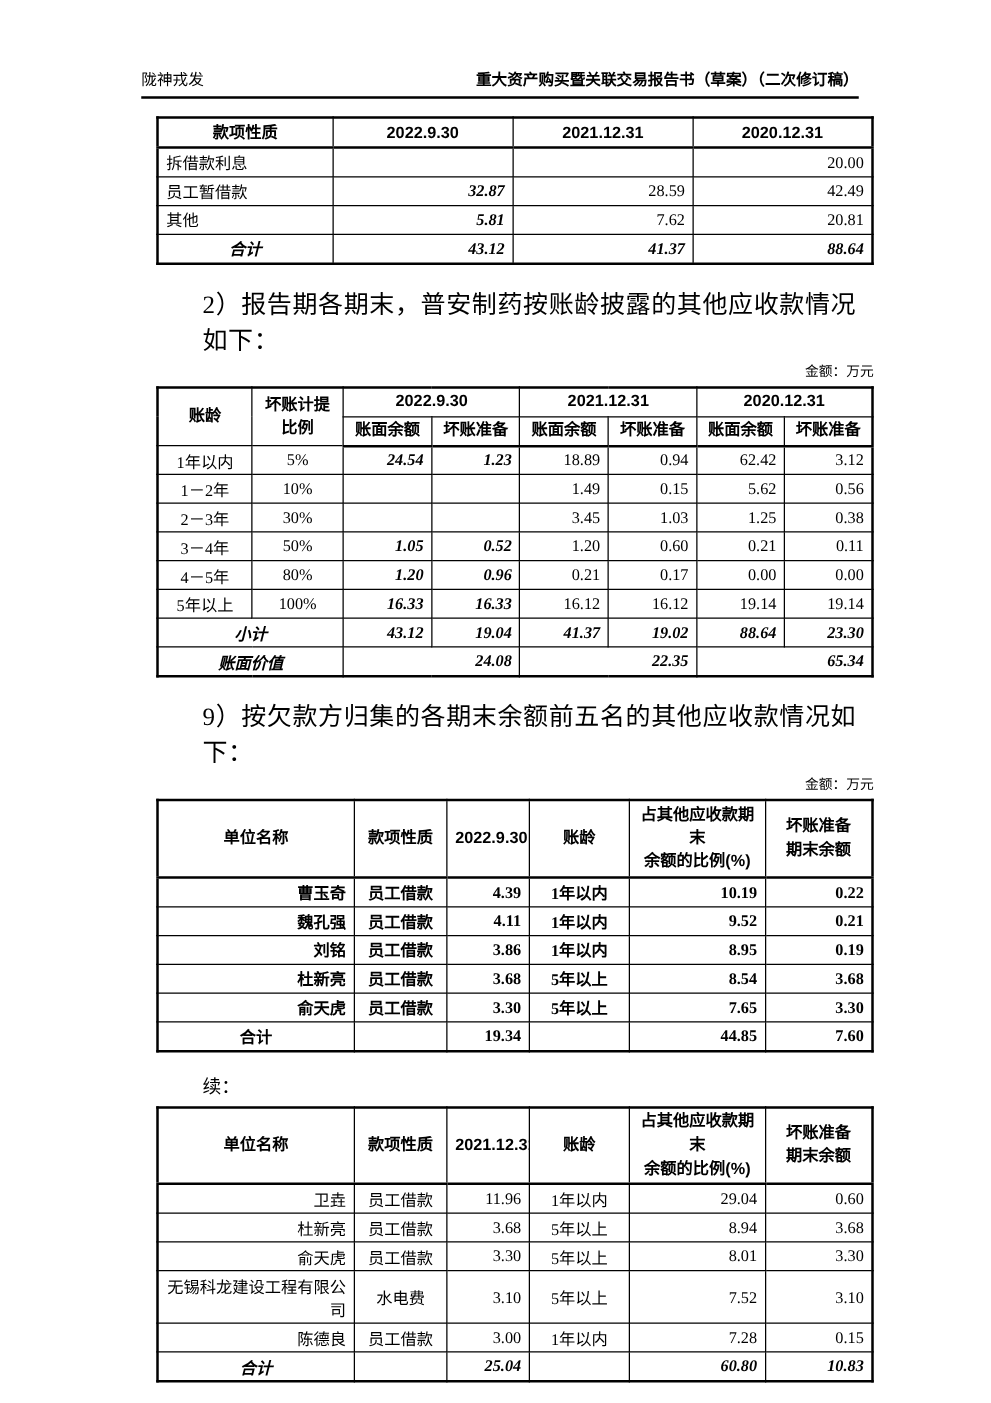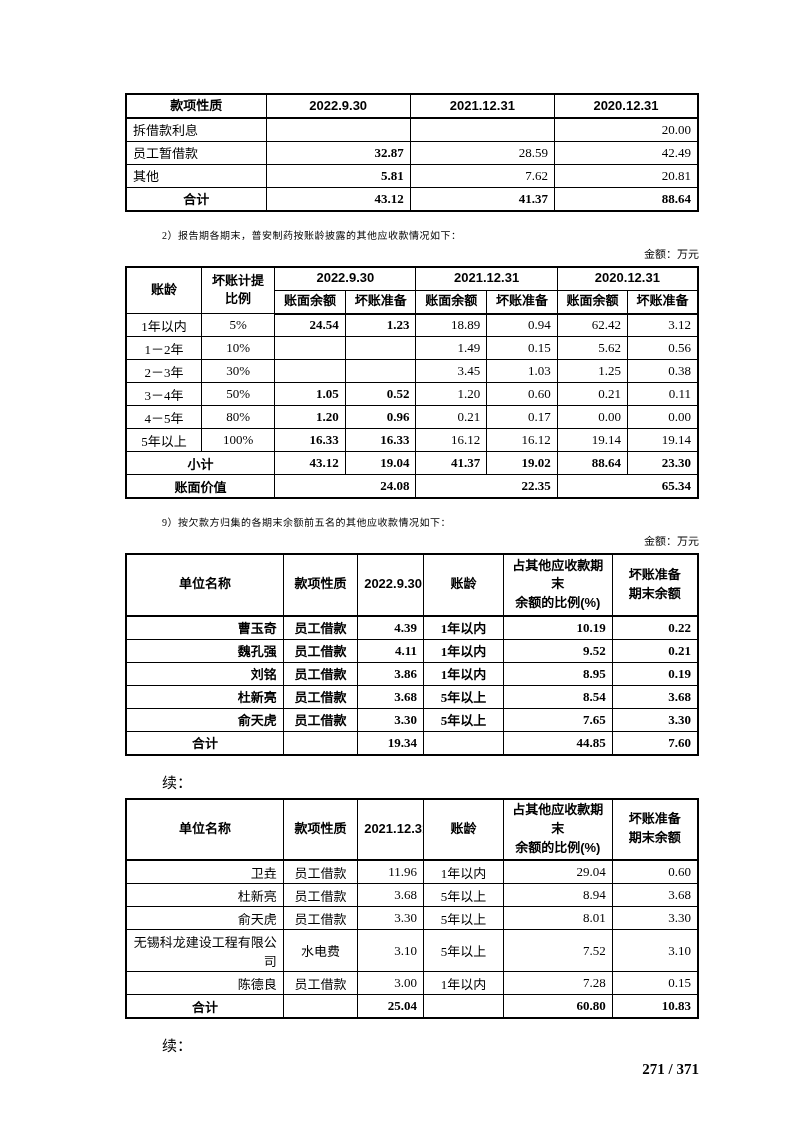--- a/index.html
+++ b/index.html
@@ -41,45 +41,49 @@
     font-weight: bold;
     text-align: center;
     line-height: 1.45;
     white-space: pre-line;
   }
   table.t thead tr:last-child th { border-bottom: 2px solid #000; }
   td.num { text-align: right; padding-right: 8px; }
   td.ctr { text-align: center; }
   td.lft { text-align: right; padding-left: 8px; }
   td.lbl-indent { text-align: left; padding-left: 30px; }
-  .bold { font-weight: bold; }
+  .bold { font-weight: bold; font-style: italic; }
   table.t3 td { font-weight: bold; }        
   table.t3 td, table.t4 td { height: 17px; }
   table.t2 thead th { height: 20px; }
 
   .para {
-    font-size: 10px;
+    font-size: 20px;
     margin: 15px 0 2px 0;
     padding-left: 37px;
     letter-spacing: 0.5px;
   }
   .unit-line { text-align: right; font-size: 11px; margin: 3px 0 5px 0; }
   .cont-line { font-size: 15px; margin: 15px 0 6px 0; padding-left: 37px; }
   .page-number {
     text-align: right;
     font-weight: bold;
     font-size: 15px;
     margin-top: 2px;
   }
 </style>
 </head>
 <body>
 
 <div class="page">
 
+  <header class="doc-header">
+    <span class="hdr-left">陇神戎发</span>
+    <span class="hdr-right">重大资产购买暨关联交易报告书（草案）（二次修订稿）</span>
+  </header>
 
   <main class="content">
 
     <table class="t t1">
       <colgroup>
         <col style="width:24.5%">
           <col style="width:25.2%">
           <col style="width:25.2%">
           <col style="width:25.1%">
       </colgroup>

